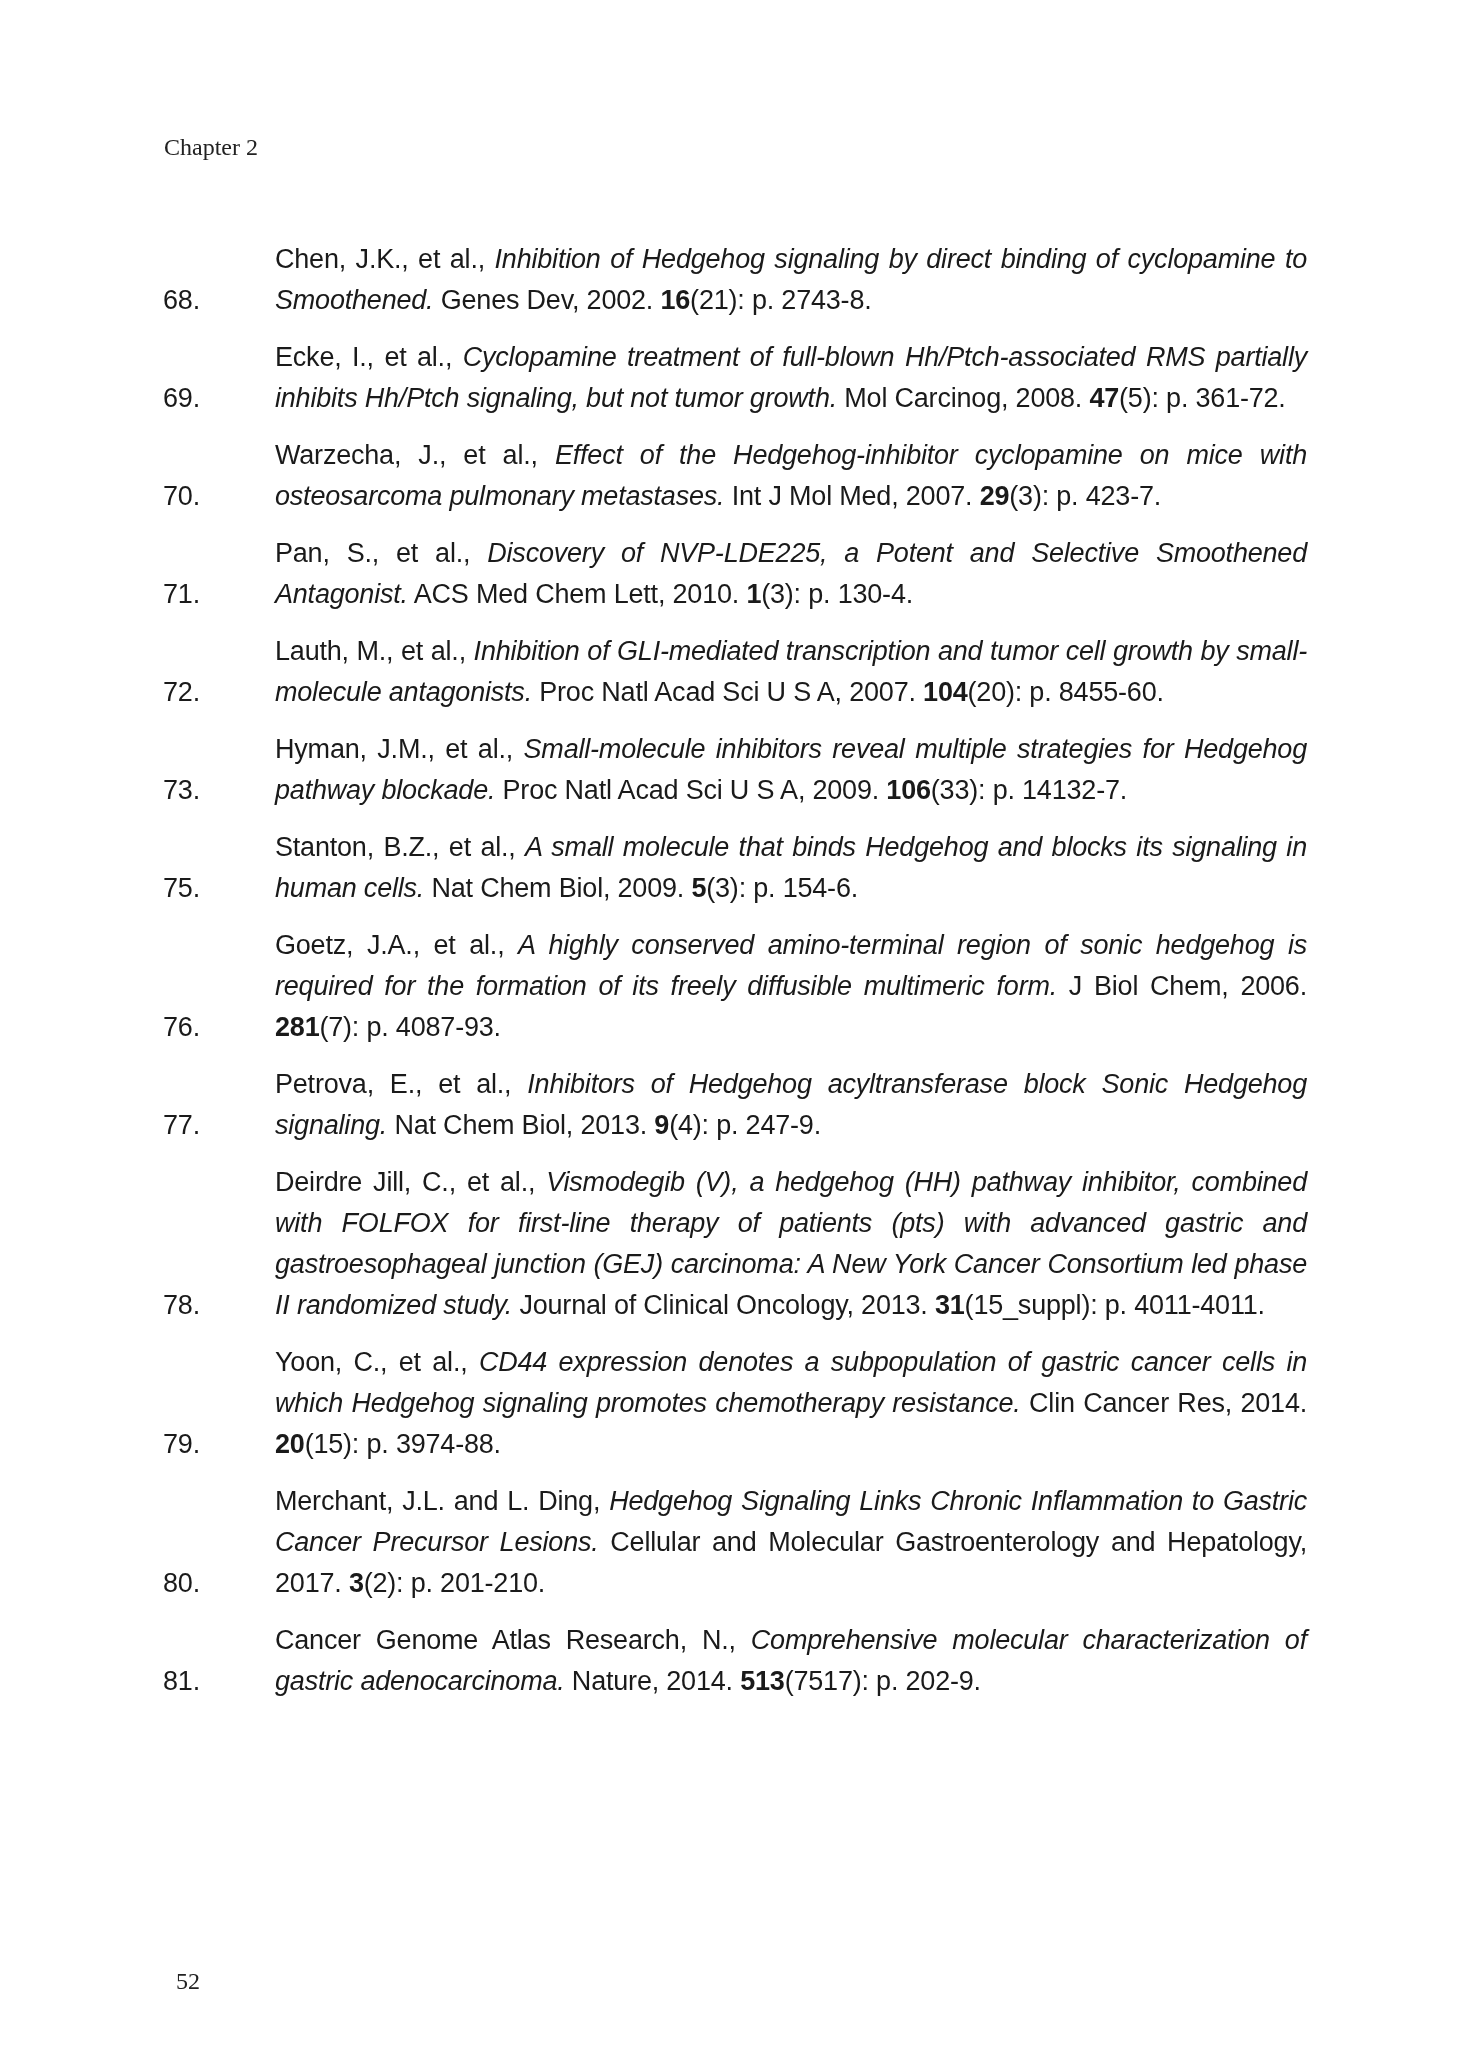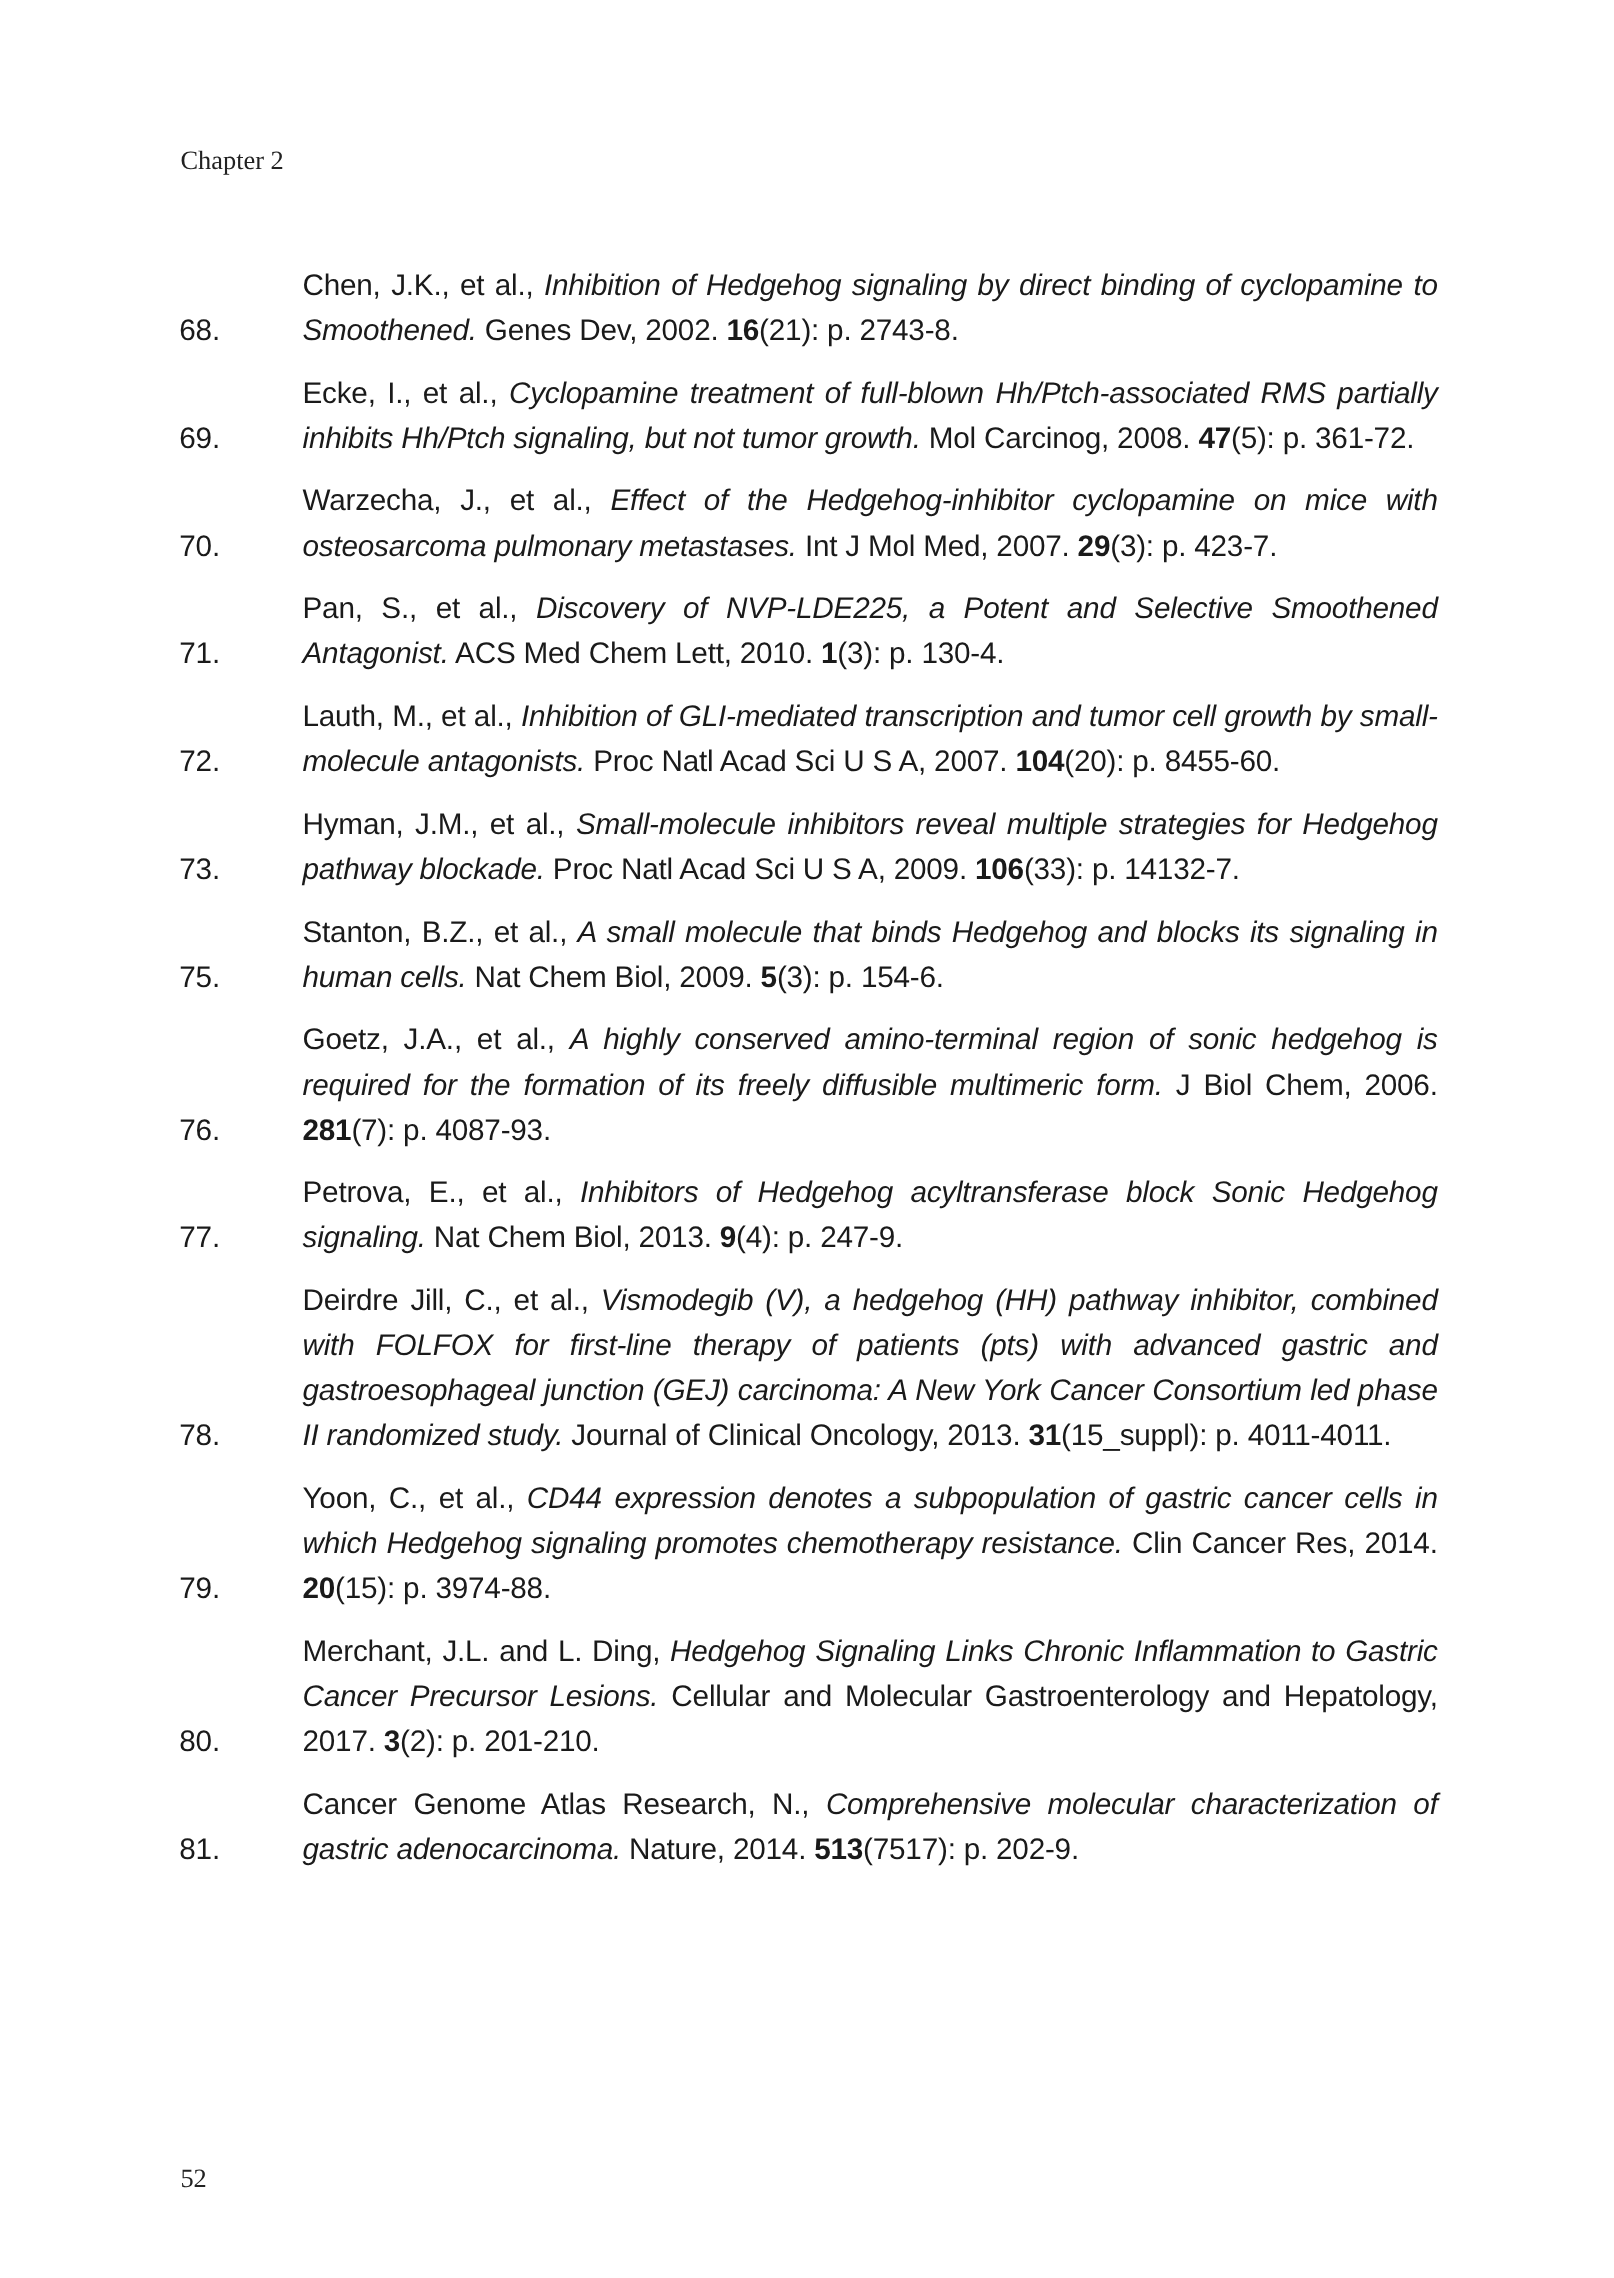--- a/index.html
+++ b/index.html
@@ -2,21 +2,21 @@
 <html><head>
 <meta charset="utf-8">
 <style>
   html, body { margin: 0; padding: 0; background: #ffffff; }
   body { width: 1467px; height: 2071px; position: relative; overflow: hidden; color: #1a1a1a; }
   .running-header {
     position: absolute; left: 164px; top: 86px;
     font-family: "Liberation Serif", serif; font-size: 24px; color: #222; margin-top: 48px;
   }
   .page-number {
-    position: absolute; left: 164px; top: 1968px;
+    position: absolute; left: 176px; top: 1968px;
     font-family: "Liberation Serif", serif; font-size: 24px; color: #222;
   }
   .refs {
     position: absolute; left: 163px; top: 223px; width: 1144px;
     font-family: "Liberation Sans", sans-serif; font-size: 27px; line-height: 41px;
     letter-spacing: -0.2px;
   }
   .ref { display: flex; align-items: flex-end; margin-top: 16px; }
   .ref-num { width: 112px; flex: 0 0 112px; }
   .ref-text { flex: 1 1 auto; text-align: justify; }

